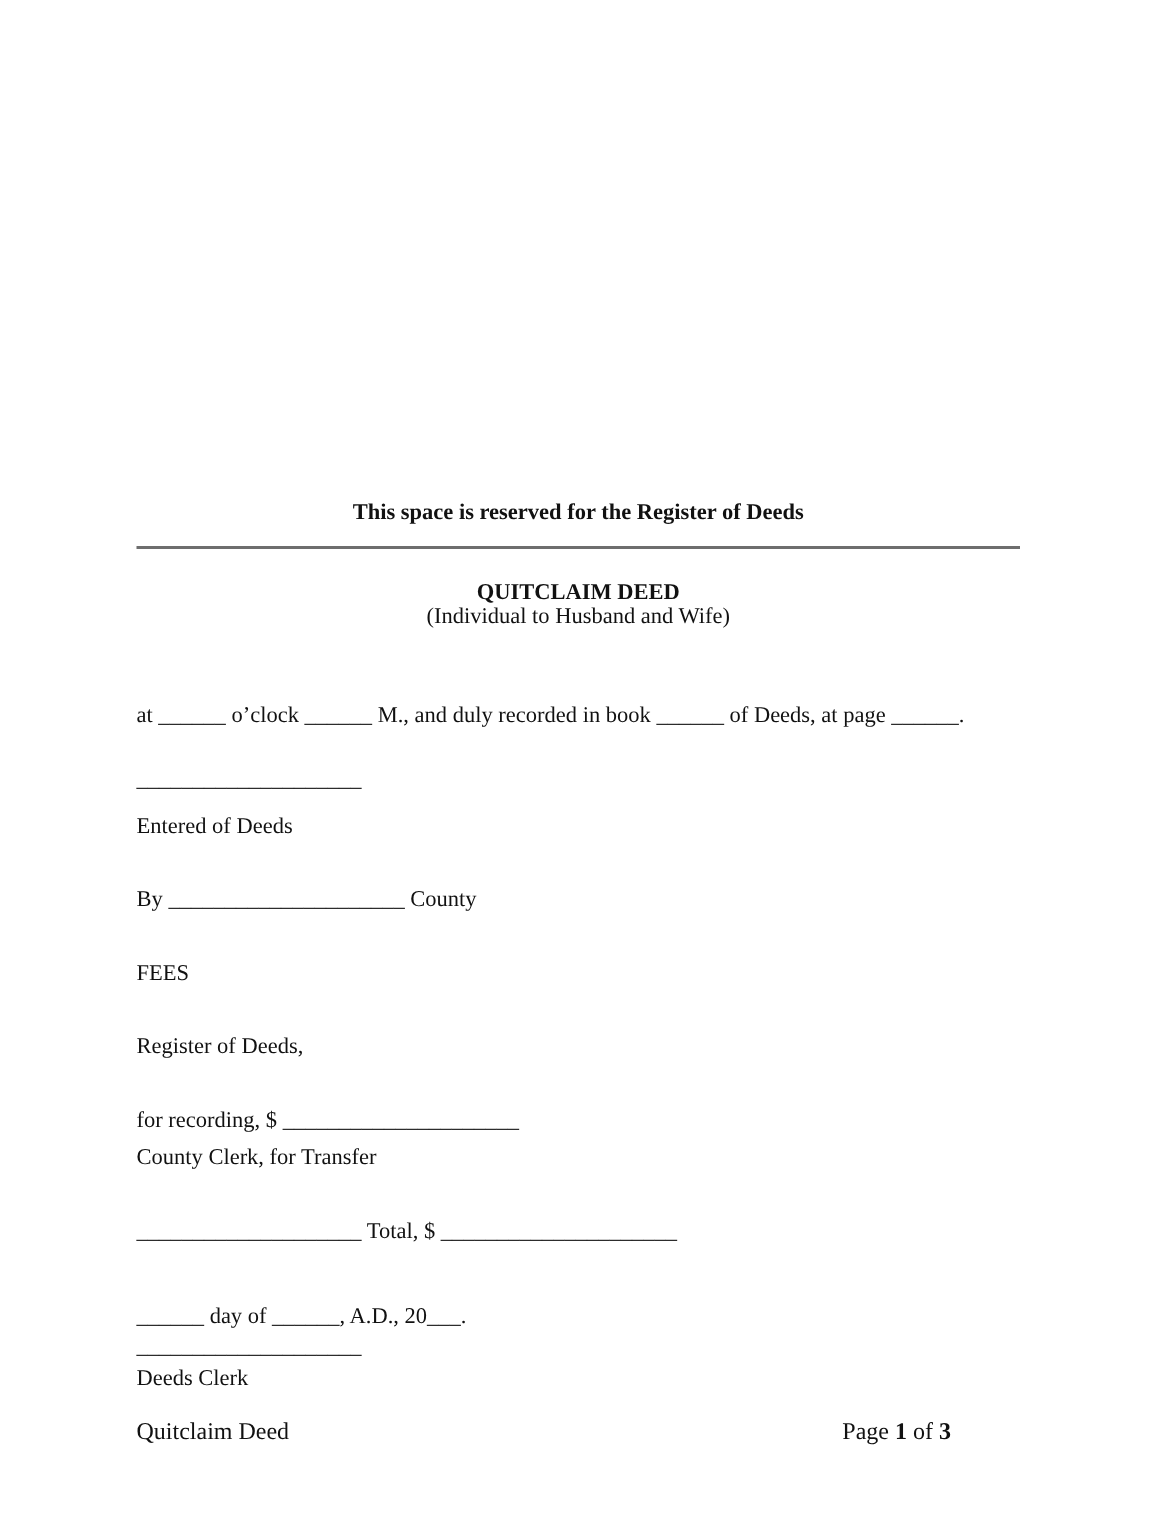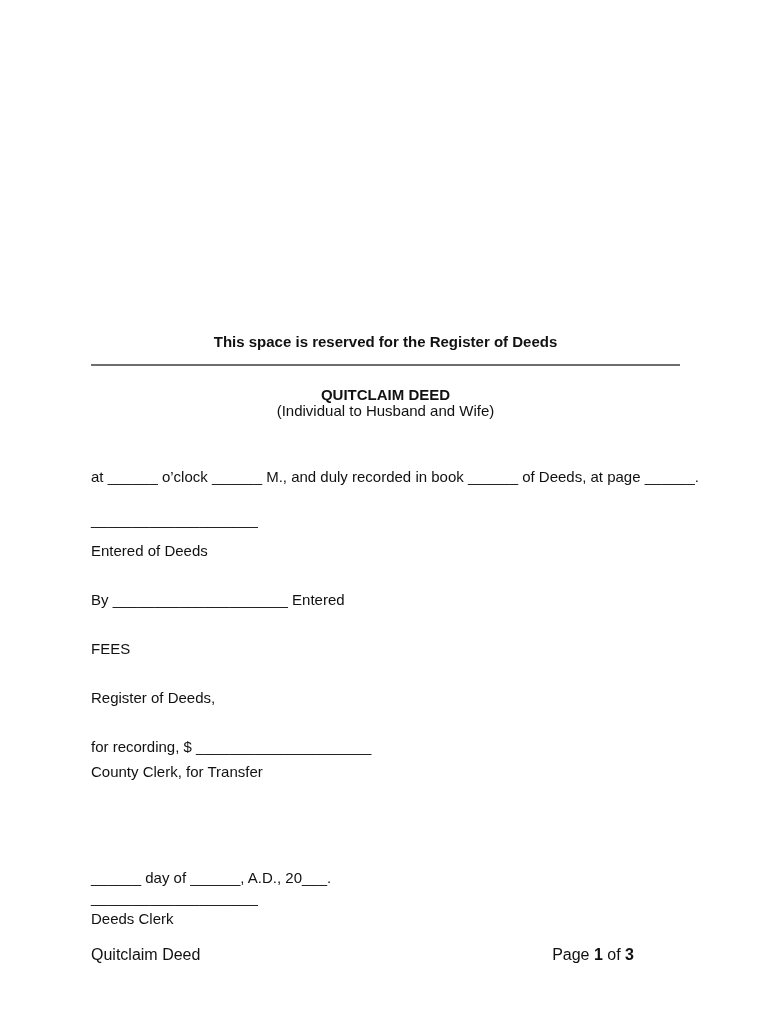--- a/index.html
+++ b/index.html
@@ -11,21 +11,21 @@
     margin: 0;
     padding: 0;
     background: var(--background, #ffffff);
   }
   .page {
     position: relative;
     width: 770px;
     height: 1024px;
     background: var(--background, #ffffff);
     color: var(--text, #111111);
-    font-family: Liberation Sans, sans-serif;
+    font-family: Liberation Serif, serif;
     font-size: 15px;
     overflow: hidden;
   }
   .abs {
     position: absolute;
     white-space: nowrap;
     line-height: 18px;
   }
   .left   { left: 91px; }
   .center { left: 91px; width: 589px; text-align: center; }
@@ -52,30 +52,31 @@
 
   <div class="abs center" style="top:402px">(Individual to Husband and Wife)</div>
 
 
   <div class="abs left" style="top:468px">at ______ o’clock ______ M., and duly recorded in book ______ of Deeds, at page ______.</div>
 
   <div class="abs left" style="top:511px">____________________</div>
 
   <div class="abs left" style="top:542px">Entered of Deeds</div>
 
-  <div class="abs left" style="top:591px">By _____________________ Entered</div>
+  <div class="abs left" style="top:591px">By _____________________ County</div>
 
   <div class="abs left" style="top:640px">FEES</div>
 
   <div class="abs left" style="top:689px">Register of Deeds,</div>
 
   <div class="abs left" style="top:738px">for recording, $ _____________________</div>
 
   <div class="abs left" style="top:763px">County Clerk, for Transfer</div>
 
+  <div class="abs left" style="top:812px">____________________ Total, $ _____________________</div>
 
 
   <div class="abs left" style="top:869px">______ day of ______, A.D., 20___.</div>
 
   <div class="abs left" style="top:889px">____________________</div>
 
   <div class="abs left" style="top:910px">Deeds Clerk</div>
 
   <div class="abs left footer" style="top:946px">Quitclaim Deed</div>
 

